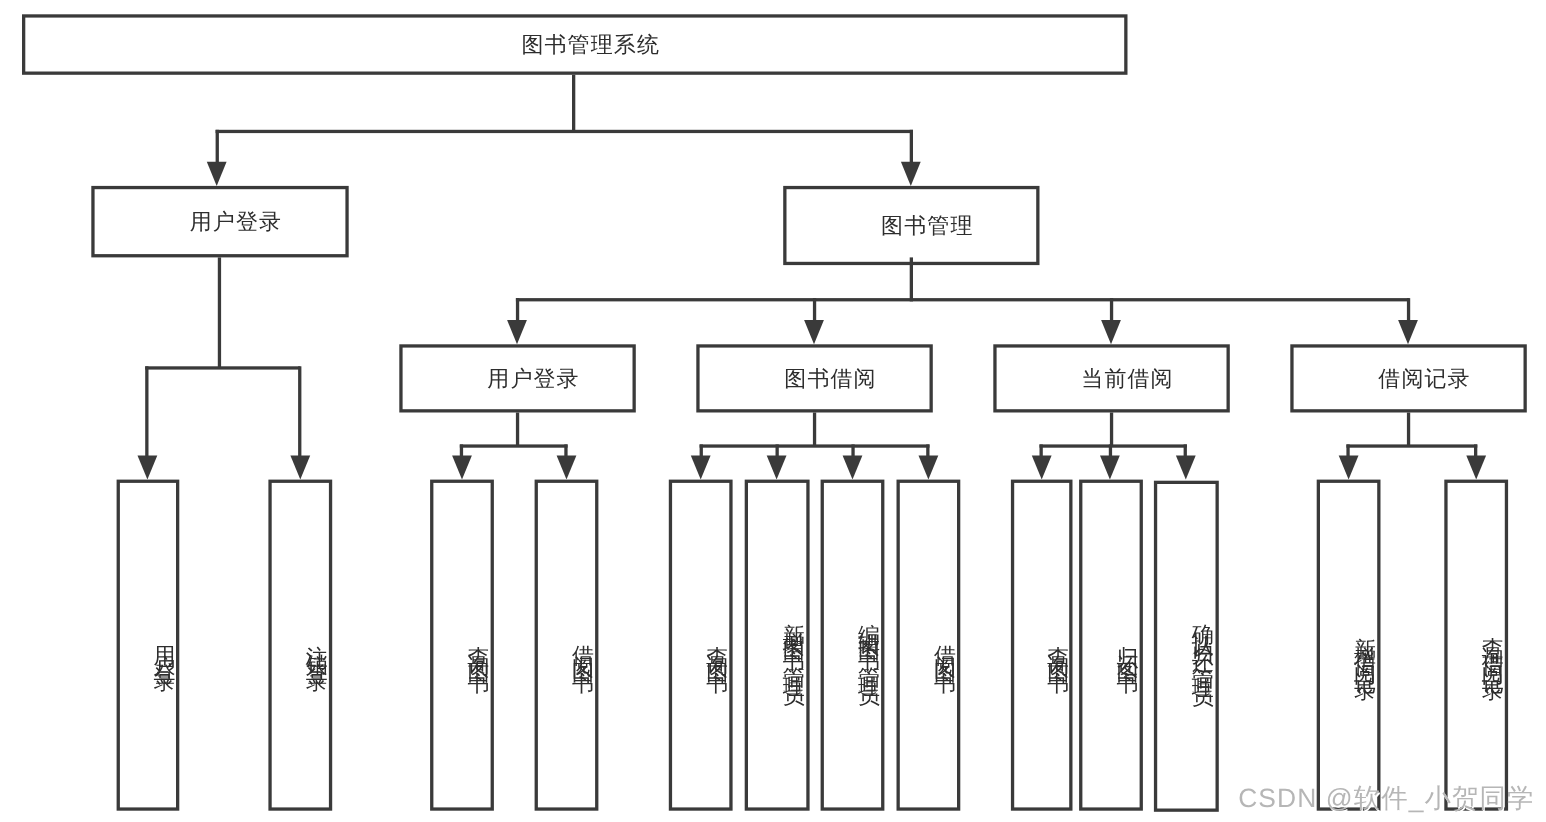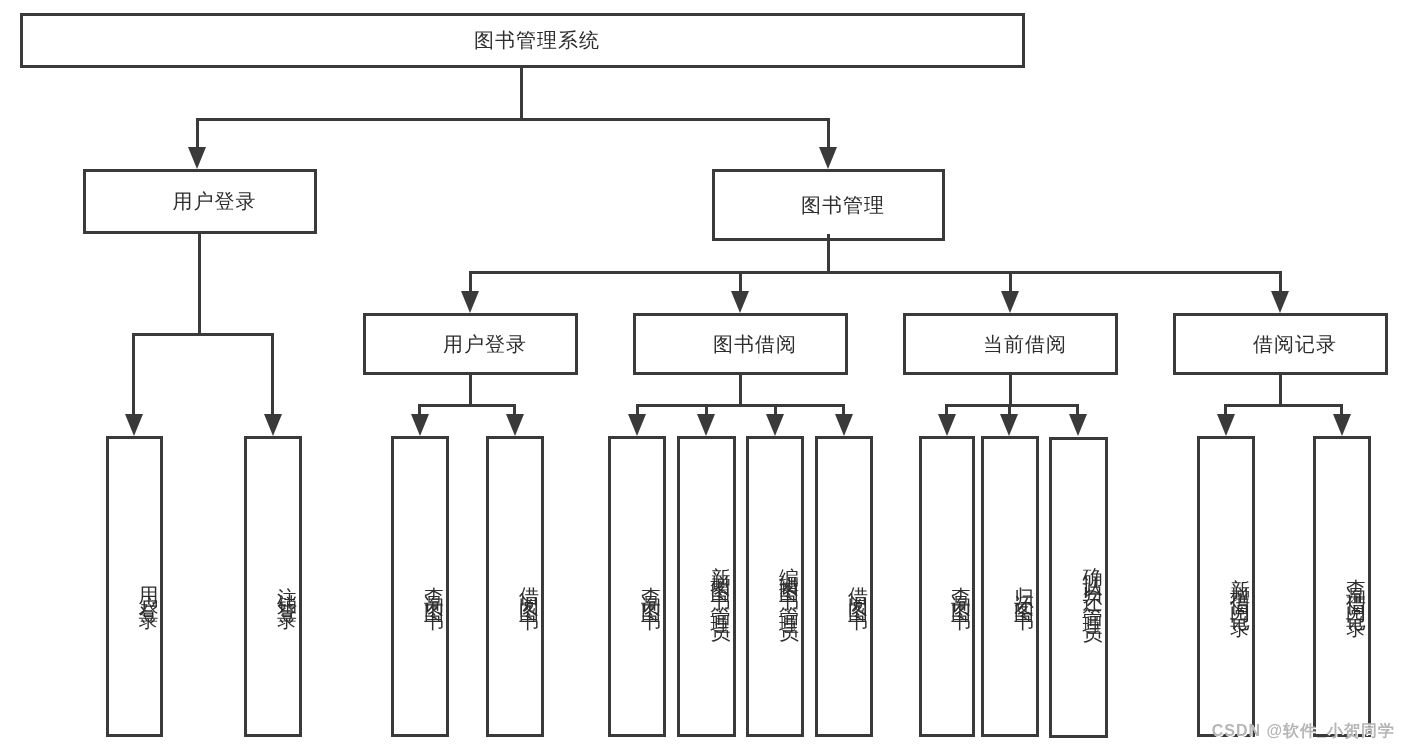--- a/index.html
+++ b/index.html
@@ -41,24 +41,23 @@
     position:absolute;
     width:0;height:0;
     border-left:9px solid transparent;
     border-right:9px solid transparent;
     border-top:22px solid var(--line);
   }
   .watermark{
     position:absolute;
     right:10px;bottom:5px;
     color:var(--wm);
-    font-size:16px;
+    font-size:24px;
     letter-spacing:1px;
     text-shadow:1px 1px 0 #ffffff;
-    font-weight:bold;
   }
 </style>
 </head>
 <body>
 
 <div class="canvas">
 
   <div class="box" style="left:20px;top:13px;width:1005px;height:55px;">
     <span>图书管理系统</span>
   </div>

